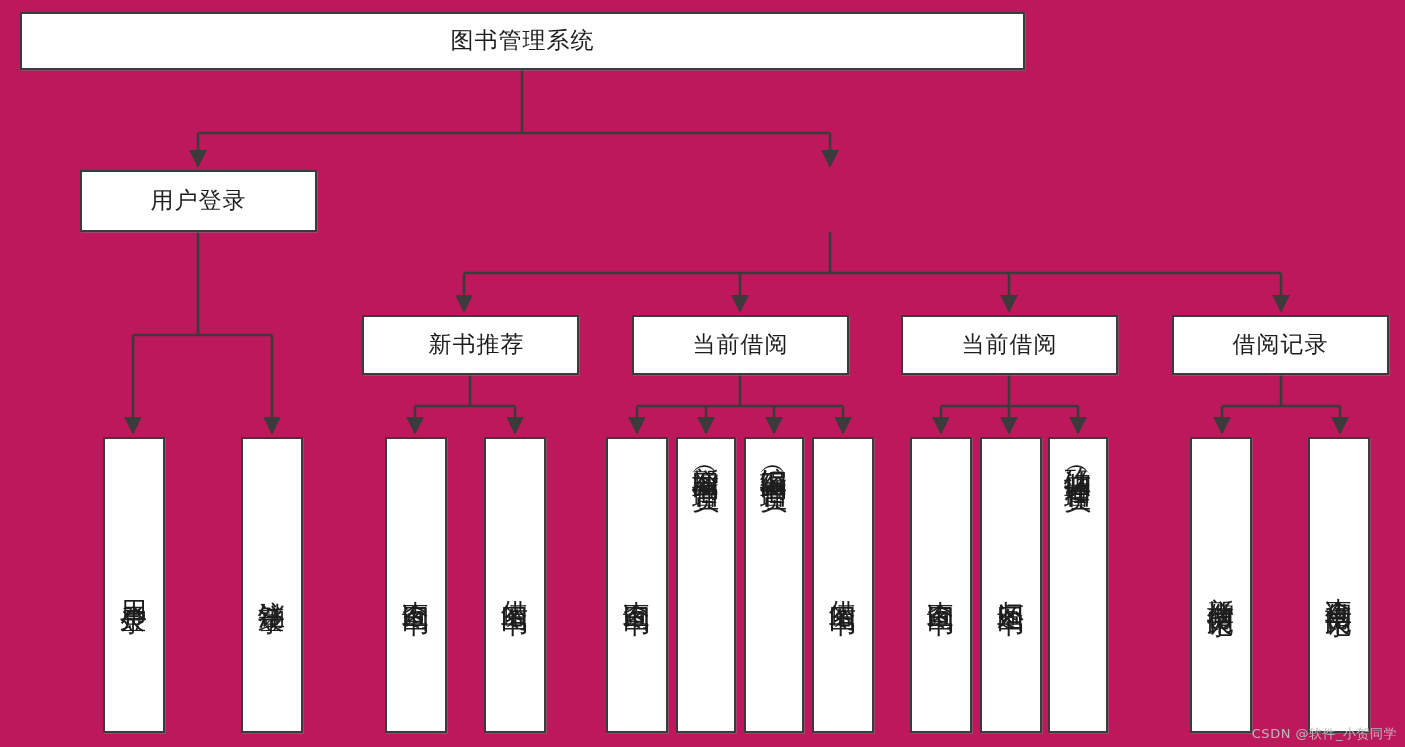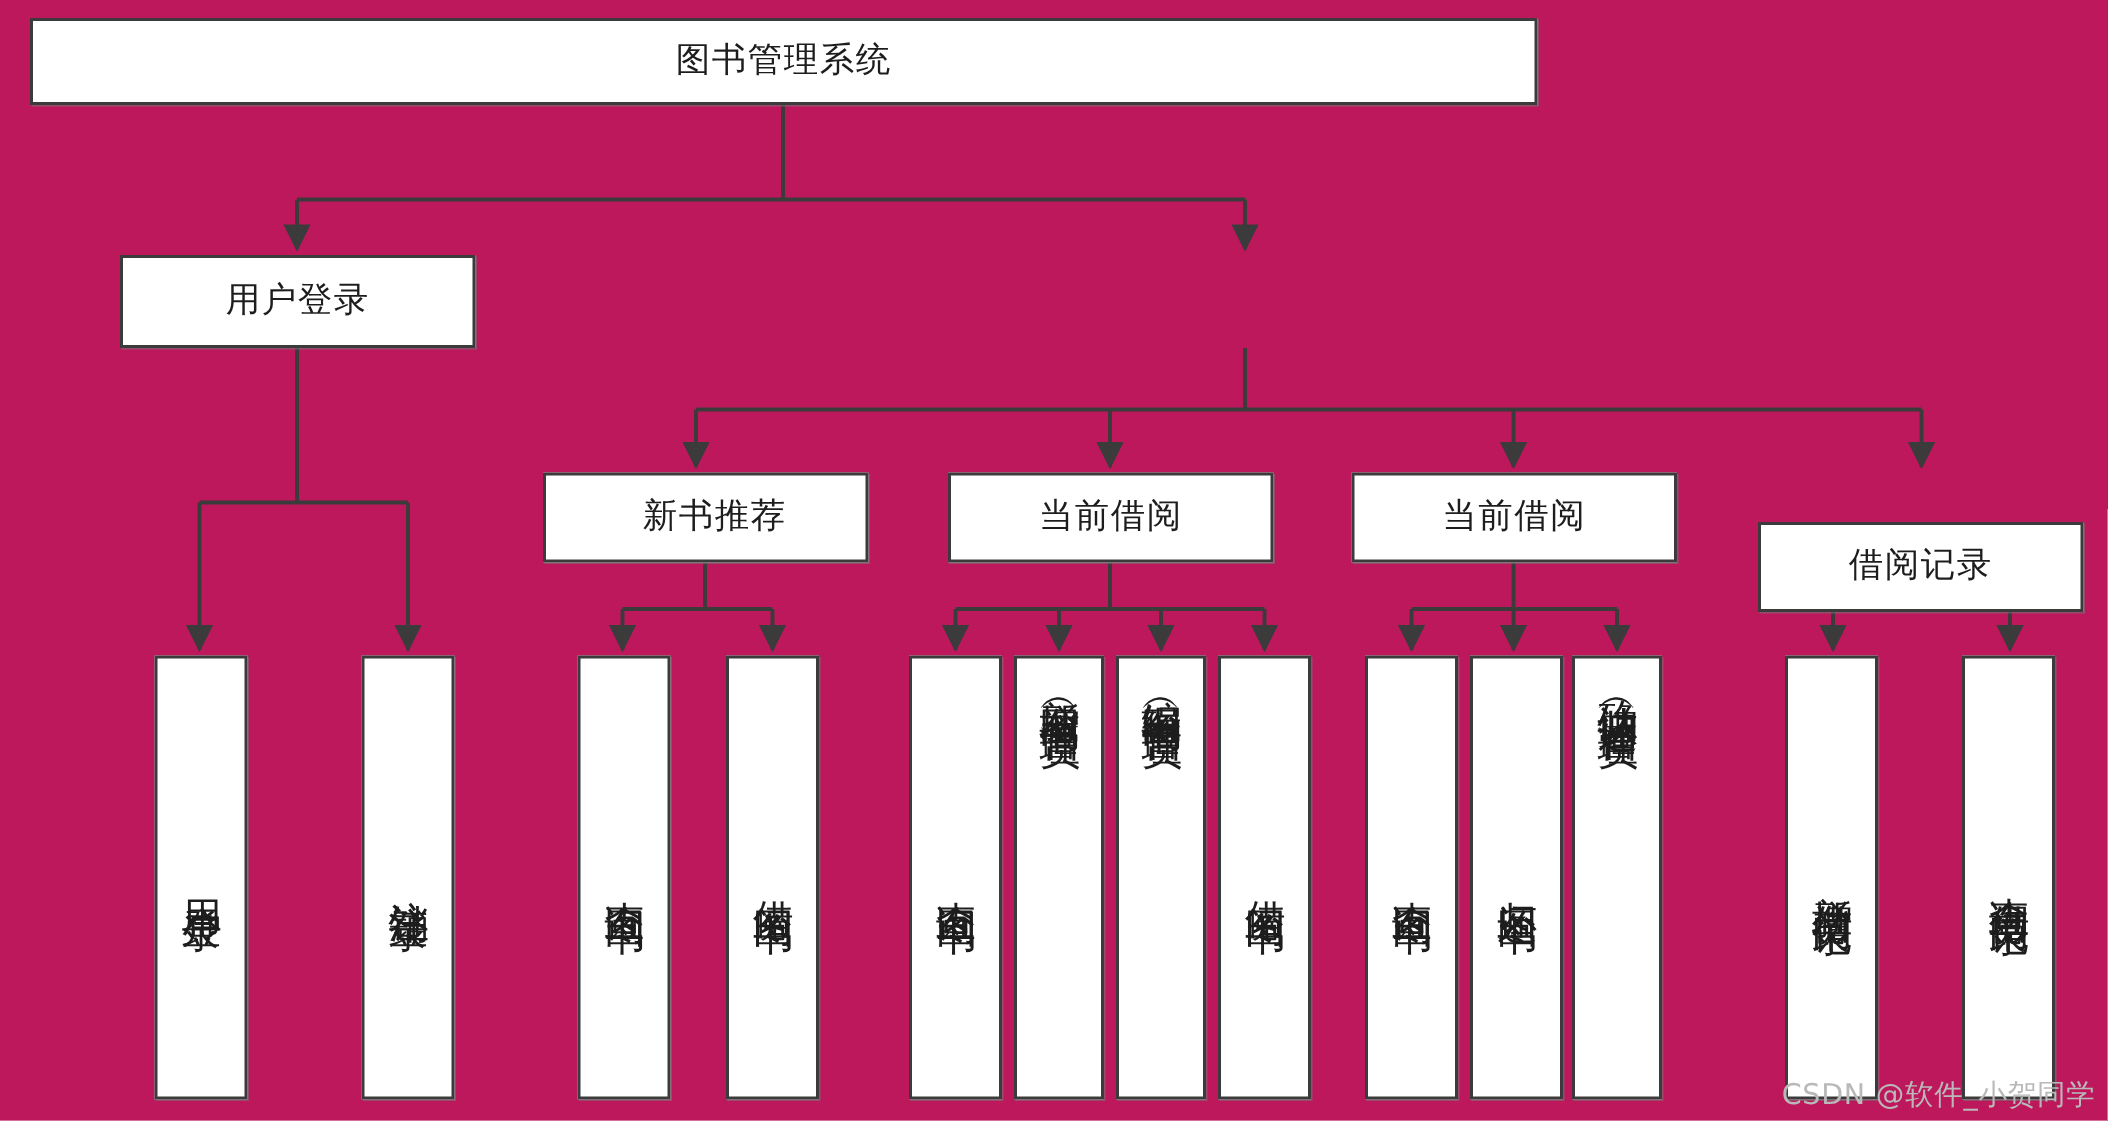--- a/index.html
+++ b/index.html
@@ -49,21 +49,21 @@
     font-size:27px;
     line-height:1;
     letter-spacing:3px;
     white-space:nowrap;
   }
 
   .watermark{
     position:absolute;
     right:8px;
     bottom:4px;
-    font-size:19px;
+    font-size:13px;
     color:#b9b9b9;
     letter-spacing:.5px;
     white-space:nowrap;
     user-select:none;
   }
 </style>
 </head>
 <body>
 
 <div id="canvas">
@@ -132,21 +132,21 @@
   </div>
 
   <div class="node h" style="left:632px;top:315px;width:217px;height:60px;">
     <span class="lbl">当前借阅</span>
   </div>
 
   <div class="node h" style="left:901px;top:315px;width:217px;height:60px;">
     <span class="lbl">当前借阅</span>
   </div>
 
-  <div class="node h" style="left:1172px;top:315px;width:217px;height:60px;margin-top:33px;">
+  <div class="node h" style="left:1172px;top:315px;width:217px;height:60px;">
     <span class="lbl">借阅记录</span>
   </div>
 
   <div class="node v mid" style="left:103px;top:437px;width:62px;height:296px;">
     <span class="lbl">用户登录</span>
   </div>
 
   <div class="node v mid" style="left:241px;top:437px;width:62px;height:296px;">
     <span class="lbl">注销登录</span>
   </div>

